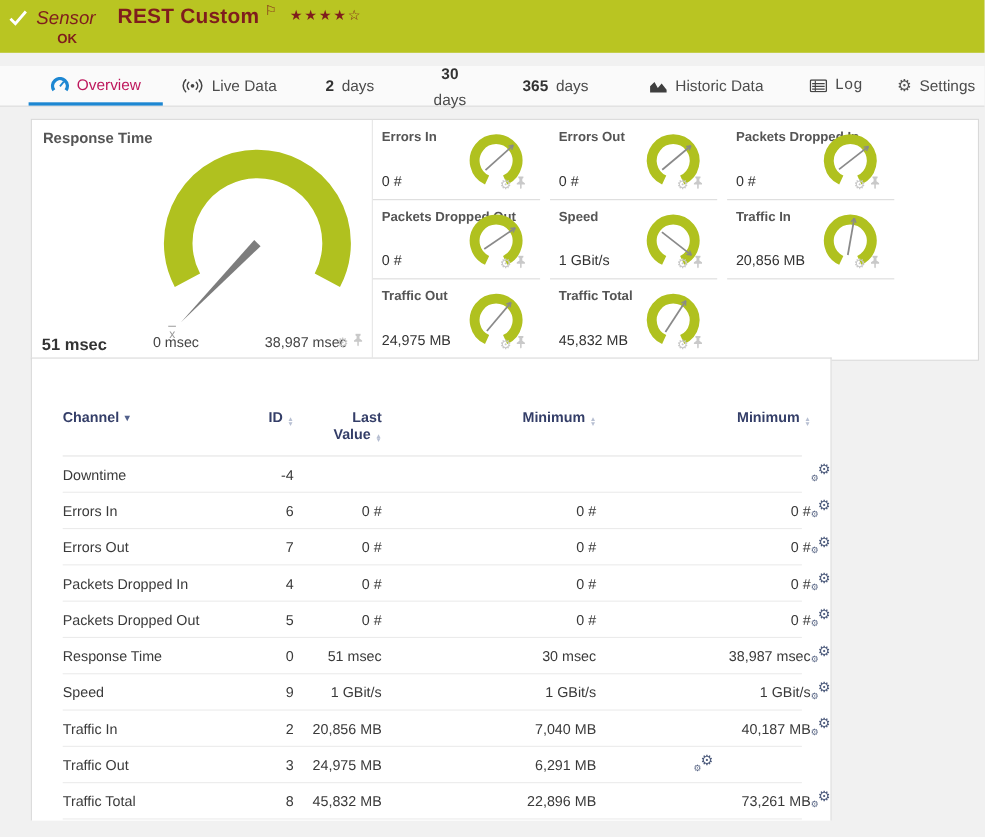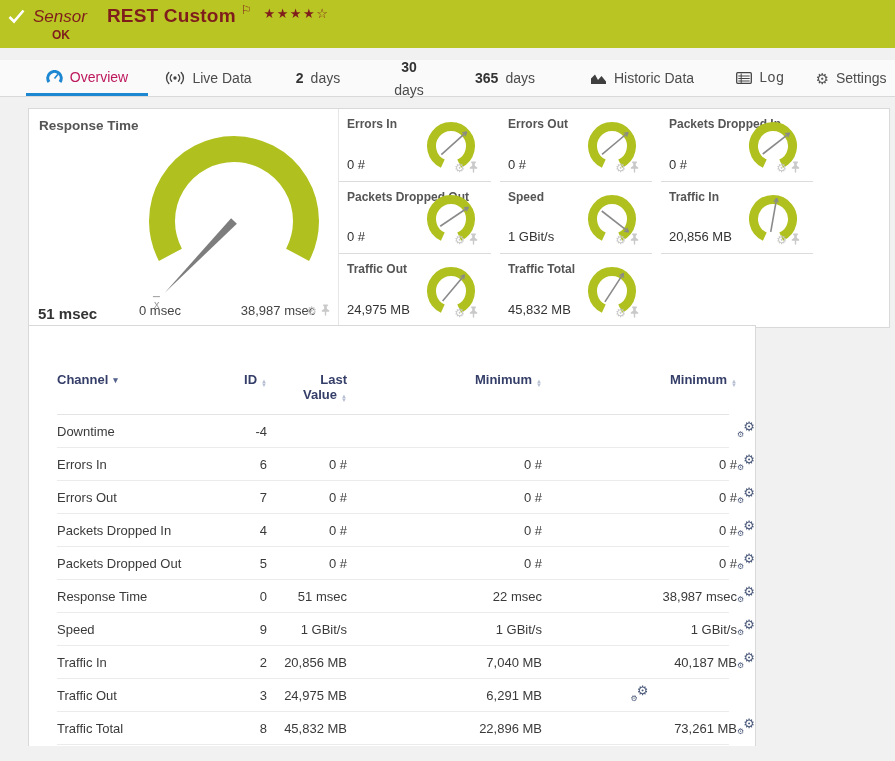--- a/index.html
+++ b/index.html
@@ -371,21 +371,21 @@
     <div class="td c-id">5</div>
     <div class="td c-last">0 #</div>
     <div class="td c-min">0 #</div>
     <div class="td c-max">0 #</div>
     <div class="td c-set"><span class="gears"><span class="g2">⚙</span><span class="g1">⚙</span></span></div>
   </div>
         <div class="trow">
     <div class="td c-channel">Response Time</div>
     <div class="td c-id">0</div>
     <div class="td c-last">51 msec</div>
-    <div class="td c-min">22 msec</div>
+    <div class="td c-min">30 msec</div>
     <div class="td c-max">38,987 msec</div>
     <div class="td c-set"><span class="gears"><span class="g2">⚙</span><span class="g1">⚙</span></span></div>
   </div>
         <div class="trow">
     <div class="td c-channel">Speed</div>
     <div class="td c-id">9</div>
     <div class="td c-last">1 GBit/s</div>
     <div class="td c-min">1 GBit/s</div>
     <div class="td c-max">1 GBit/s</div>
     <div class="td c-set"><span class="gears"><span class="g2">⚙</span><span class="g1">⚙</span></span></div>

